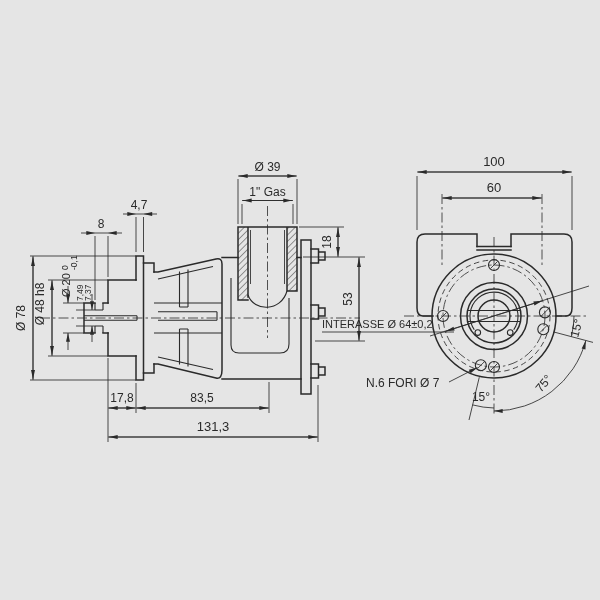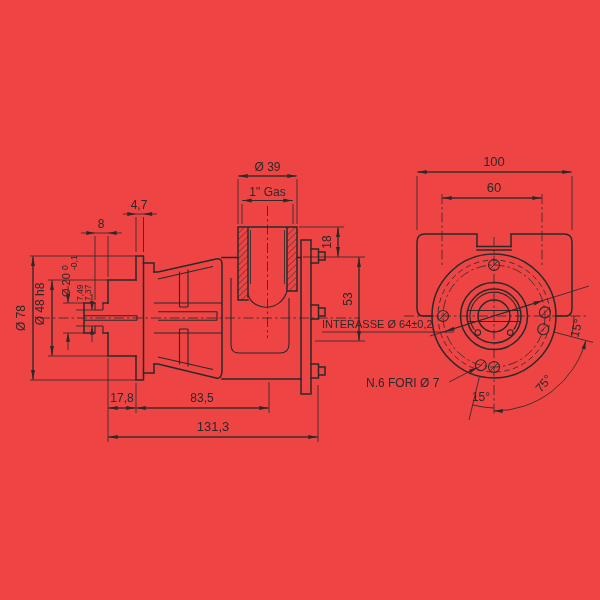--- a/index.html
+++ b/index.html
@@ -1,16 +1,16 @@
 <!DOCTYPE html>
 <html><head>
 <meta charset="utf-8">
 <style>
   html,body{margin:0;padding:0;background:#fff;}
-  .sheet{width:600px;height:600px;background:#ef4444;position:relative;font-family:"Liberation Sans",sans-serif;}
+  .sheet{width:600px;height:600px;background:#e5e5e5;position:relative;font-family:"Liberation Sans",sans-serif;}
   svg{display:block;}
   text{fill:#2a2a2a;font-family:"Liberation Sans",sans-serif;}
   .t12{font-size:12px;}
   .t11{font-size:11px;}
   .t13{font-size:13px;}
   .t9{font-size:8.5px;}
   .outline{stroke:#2a2a2a;stroke-width:1.5;fill:none;stroke-linecap:square;}
   .med{stroke:#2a2a2a;stroke-width:1.1;fill:none;}
   .thin{stroke:#2a2a2a;stroke-width:0.85;fill:none;}
   .cl{stroke:#2a2a2a;stroke-width:0.8;fill:none;stroke-dasharray:10 3 2.5 3;}

